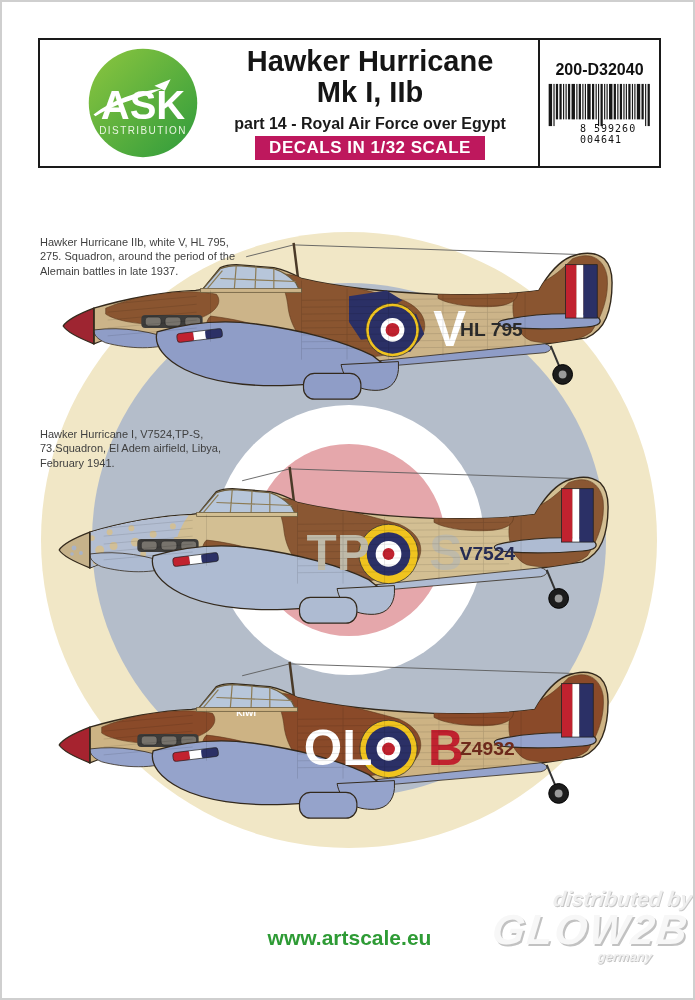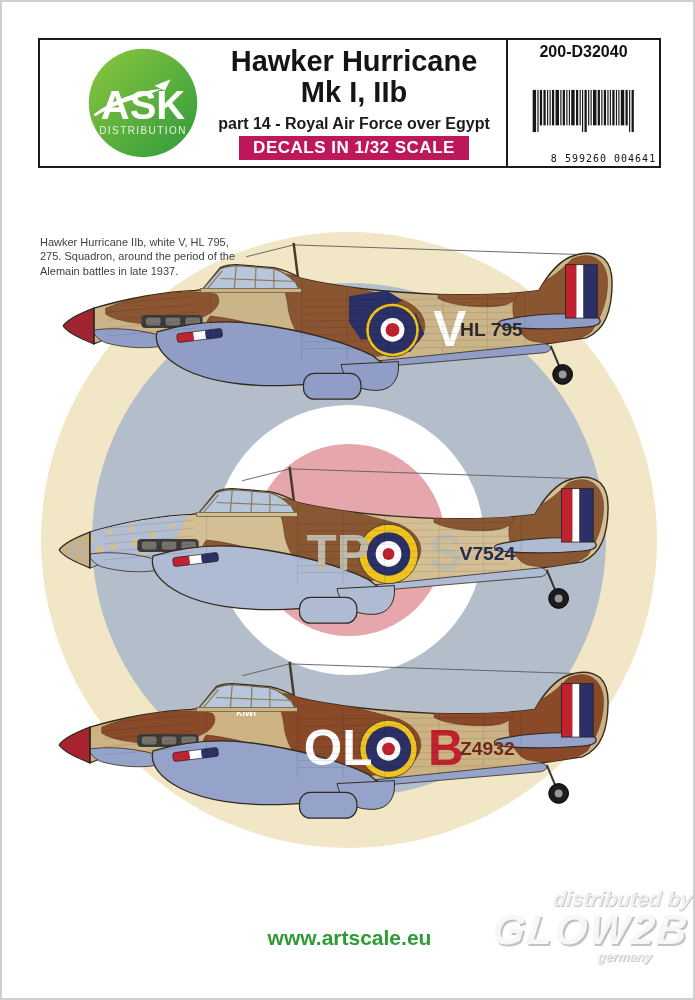--- a/index.html
+++ b/index.html
@@ -8,22 +8,22 @@
         border:2px solid #cfcfcf;}
   
   .header{position:absolute;left:36px;top:36px;width:623px;height:130px;
           border:2px solid #1a1a1a;display:flex;box-sizing:border-box;background:#fff;z-index:10;}
   .logo-cell{width:162px;display:flex;align-items:center;justify-content:flex-end;}
   .title-cell{flex:1;display:flex;flex-direction:column;align-items:center;justify-content:center;text-align:center;}
   .title-l1,.title-l2{font-size:29px;font-weight:bold;color:#151515;line-height:1.04;letter-spacing:0;}
   .subtitle{font-size:16px;font-weight:bold;color:#1a1a1a;margin-top:8px;}
   .scale-badge{display:inline-block;margin-top:3px;padding:2px 14px;color:#fff;
                font-size:17px;font-weight:bold;letter-spacing:.5px;}
-  .barcode-cell{width:153px;border-left:2px solid #1a1a1a;box-sizing:border-box;
-                display:flex;flex-direction:column;align-items:center;justify-content:center;gap:24px;}
+  .barcode-cell{width:121px;border-left:2px solid #1a1a1a;box-sizing:border-box;
+                display:flex;flex-direction:column;align-items:center;justify-content:center;}
   .product-code{font-size:16px;font-weight:bold;color:#111;margin-bottom:3px;}
   .barcode{width:106px;height:46px;}
   .barcode-digits{font-size:10px;color:#111;letter-spacing:1px;margin-top:-5px;
                   font-family:"DejaVu Sans Mono","Liberation Mono",monospace;padding-left:40px;}
   
   .art{position:absolute;left:0;top:170px;width:695px;height:700px;z-index:1;}
   .circ{position:absolute;border-radius:50%;}
   .plane-art{position:absolute;width:594px;height:180px;z-index:3;}
   .plane-art svg{width:100%;height:100%;display:block;}
   #plane-0{left:50px;top:63px;}
@@ -117,20 +117,23 @@
     <div>
       <div class="circ" id="bg-cream" style="left: 39px; top: 60px; width: 616px; height: 616px; background: rgb(241, 231, 198);"></div>
       <div class="circ" id="bg-blue" style="left: 90px; top: 111px; width: 514px; height: 514px; background: rgb(180, 189, 202);"></div>
       <div class="circ" id="bg-white" style="left: 212px; top: 233px; width: 270px; height: 270px; background: rgb(255, 255, 255);"></div>
       <div class="circ" id="bg-pink" style="left: 251px; top: 272px; width: 192px; height: 192px; background: rgb(229, 167, 171);"></div>
     </div>
 
     <p class="desc" id="desc-0">Hawker  Hurricane IIb, white V, HL 795,
 275. Squadron, around the period of the
 Alemain battles in late 1937.</p>
+    <p class="desc" id="desc-1">Hawker  Hurricane I, V7524,TP-S,
+73.Squadron, El Adem airfield, Libya,
+February 1941.</p>
 
     <div class="plane-art" id="plane-0">
         <svg viewBox="0 0 600 182" preserveAspectRatio="xMidYMid meet">
           <defs>
             <clipPath id="clip0">
               <path d="M42,74 C75,64 115,57 145,56 L152,55 L170,33 Q176,30 186,30 L224,33 Q238,36 252,44 C290,53 340,58 390,60 C430,61 465,60 492,56 C500,42 510,28 524,22 Q545,14 558,24 Q566,32 566,48 Q566,70 560,84 Q554,98 540,104 L500,110 C450,120 400,126 350,127 L300,128 C240,130 190,124 150,112 C110,102 80,94 42,110 Z"></path>
             </clipPath>
           </defs>
           <polyline points="196,22 244,10 540,20" fill="none" stroke="#5a5a5a" stroke-width="0.9"></polyline>
           <line x1="250" y1="56" x2="244" y2="8" stroke="#4a3a28" stroke-width="2.5"></line>

